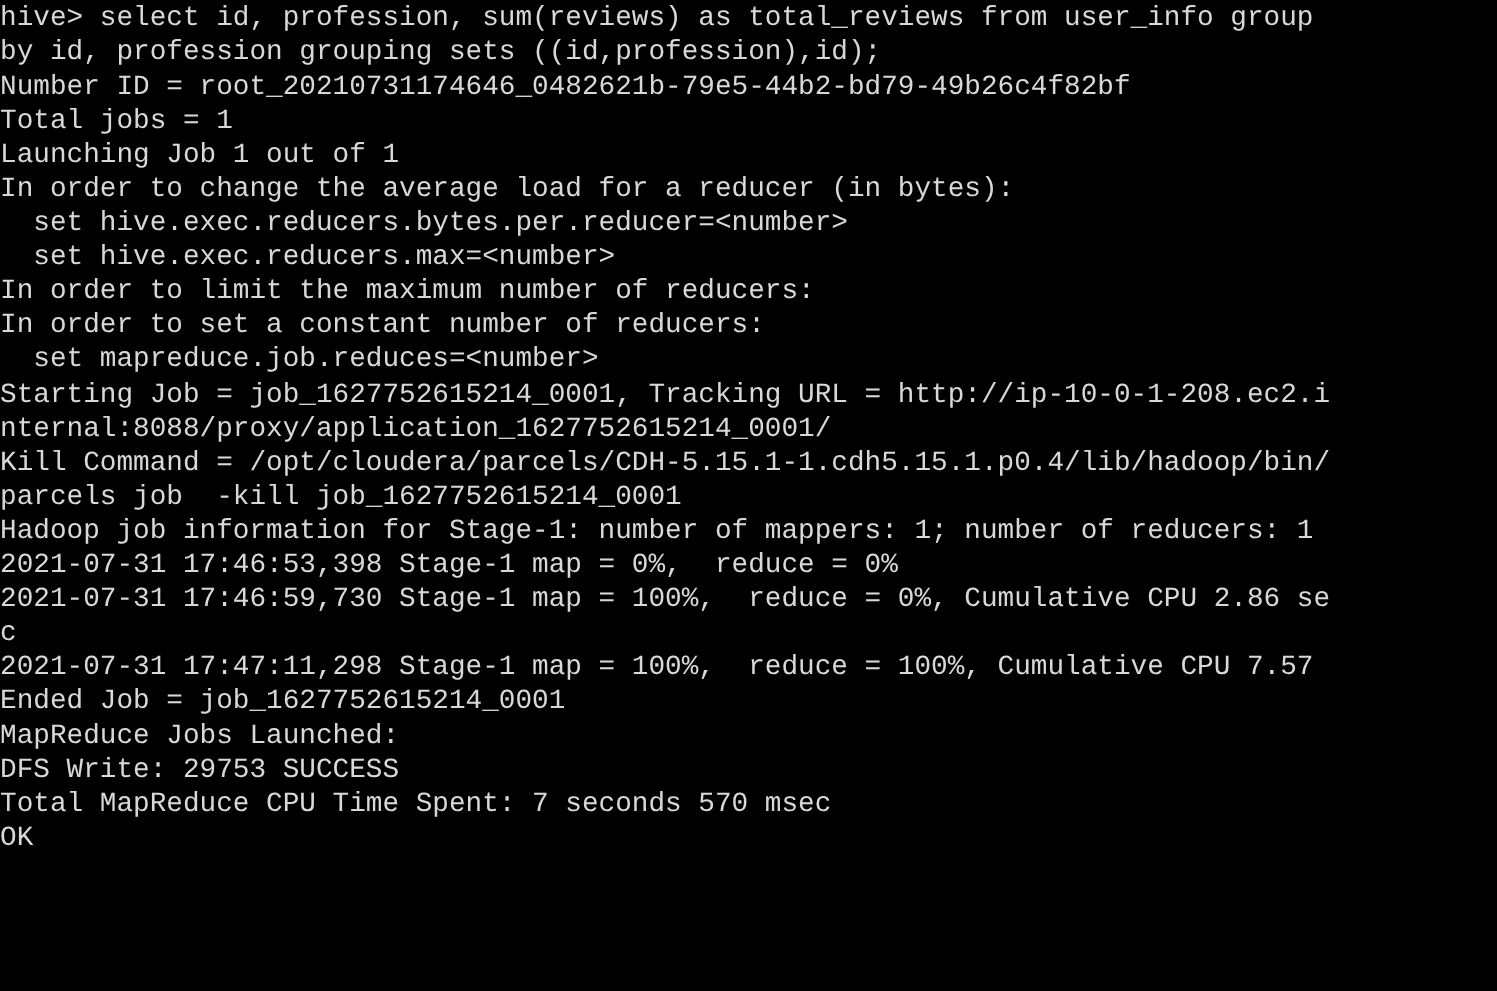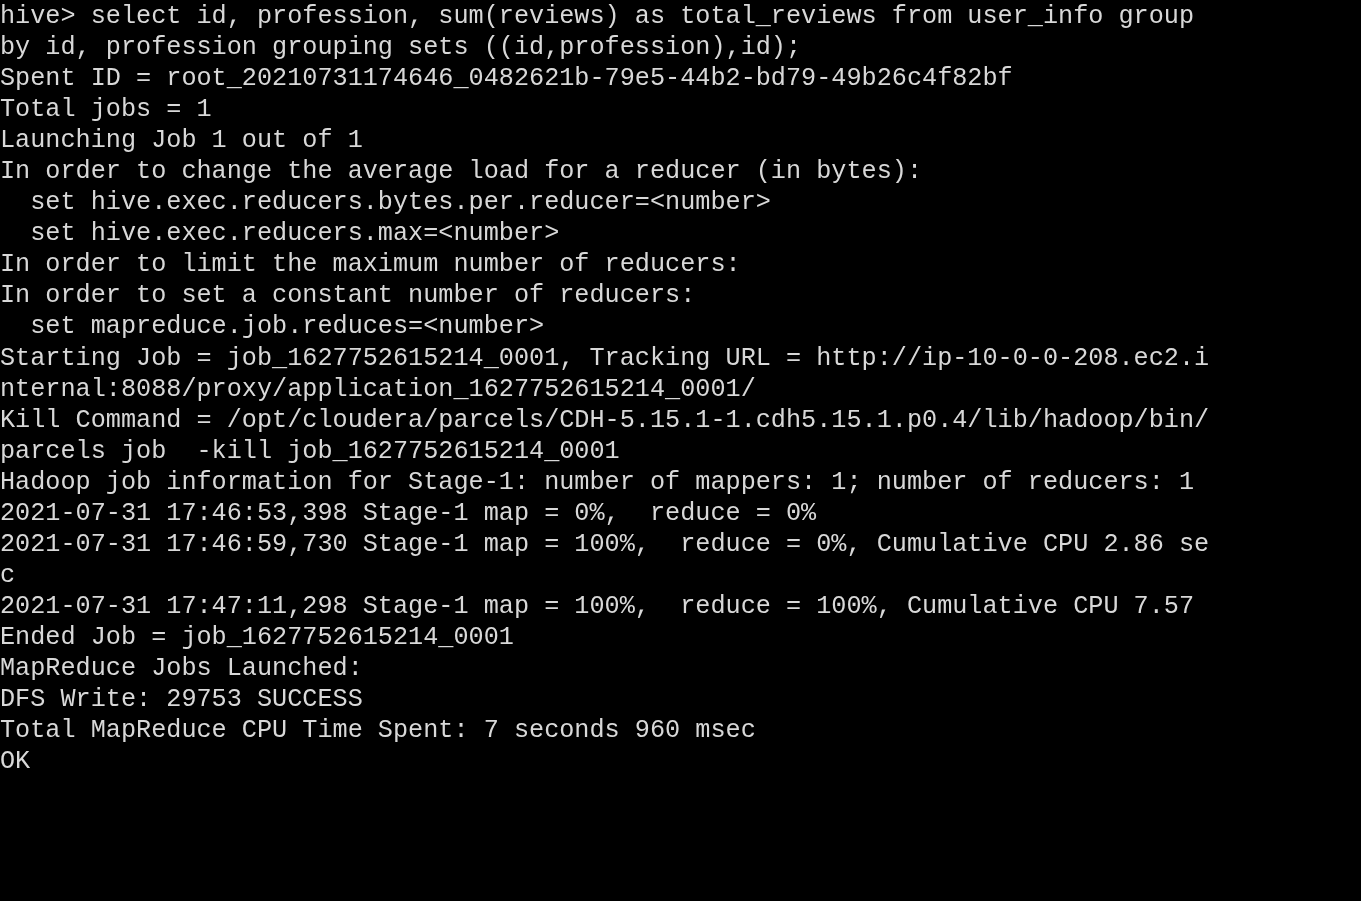--- a/index.html
+++ b/index.html
@@ -34,36 +34,36 @@
     padding: 0;
     color: #d8d8d8;
   }
 </style>
 </head>
 <body>
 
 <div id="terminal" style="background: rgb(0, 0, 0); color: rgb(216, 216, 216);">
     <div class="term-line">hive&gt; select id, profession, sum(reviews) as total_reviews from user_info group</div>
     <div class="term-line">by id, profession grouping sets ((id,profession),id);</div>
-    <div class="term-line">Spent ID = root_20210731174646_0482621b-79e5-44b2-bd79-49b26c4f82bf</div>
+    <div class="term-line">Number ID = root_20210731174646_0482621b-79e5-44b2-bd79-49b26c4f82bf</div>
     <div class="term-line">Total jobs = 1</div>
     <div class="term-line">Launching Job 1 out of 1</div>
     <div class="term-line">In order to change the average load for a reducer (in bytes):</div>
     <div class="term-line">  set hive.exec.reducers.bytes.per.reducer=&lt;number&gt;</div>
     <div class="term-line">  set hive.exec.reducers.max=&lt;number&gt;</div>
     <div class="term-line">In order to limit the maximum number of reducers:</div>
     <div class="term-line">In order to set a constant number of reducers:</div>
     <div class="term-line">  set mapreduce.job.reduces=&lt;number&gt;</div>
-    <div class="term-line">Starting Job = job_1627752615214_0001, Tracking URL = http://ip-10-0-0-208.ec2.i</div>
+    <div class="term-line">Starting Job = job_1627752615214_0001, Tracking URL = http://ip-10-0-1-208.ec2.i</div>
     <div class="term-line">nternal:8088/proxy/application_1627752615214_0001/</div>
     <div class="term-line">Kill Command = /opt/cloudera/parcels/CDH-5.15.1-1.cdh5.15.1.p0.4/lib/hadoop/bin/</div>
     <div class="term-line">parcels job  -kill job_1627752615214_0001</div>
     <div class="term-line">Hadoop job information for Stage-1: number of mappers: 1; number of reducers: 1</div>
     <div class="term-line">2021-07-31 17:46:53,398 Stage-1 map = 0%,  reduce = 0%</div>
     <div class="term-line">2021-07-31 17:46:59,730 Stage-1 map = 100%,  reduce = 0%, Cumulative CPU 2.86 se</div>
     <div class="term-line">c</div>
     <div class="term-line">2021-07-31 17:47:11,298 Stage-1 map = 100%,  reduce = 100%, Cumulative CPU 7.57 </div>
     <div class="term-line">Ended Job = job_1627752615214_0001</div>
     <div class="term-line">MapReduce Jobs Launched:</div>
     <div class="term-line">DFS Write: 29753 SUCCESS</div>
-    <div class="term-line">Total MapReduce CPU Time Spent: 7 seconds 960 msec</div>
+    <div class="term-line">Total MapReduce CPU Time Spent: 7 seconds 570 msec</div>
     <div class="term-line">OK</div>
   </div>
 
 </body></html>

